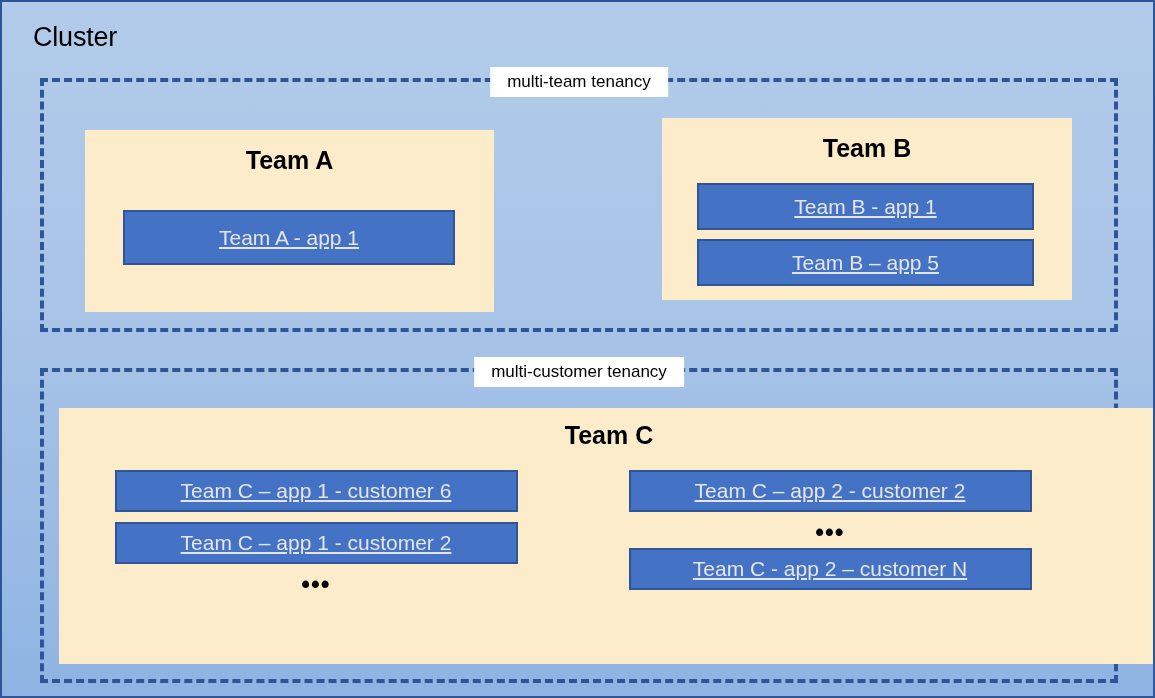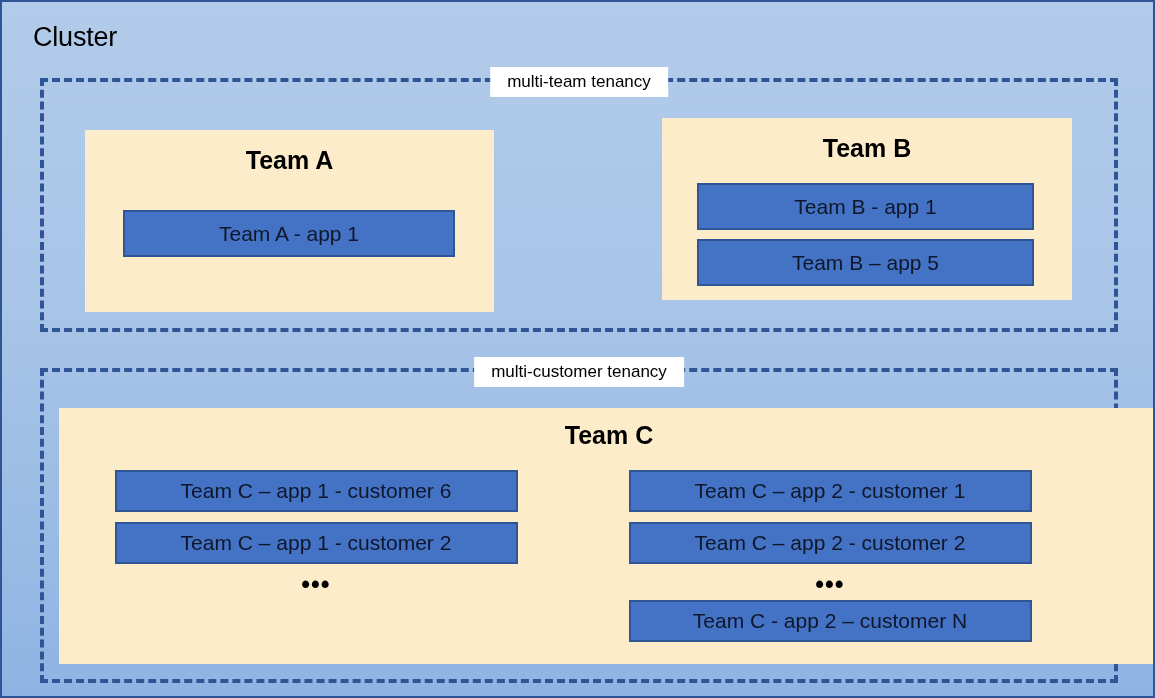--- a/index.html
+++ b/index.html
@@ -103,37 +103,38 @@
   }
   #team-a-panel .team-title,
   #team-b-panel .team-title { padding-top: 16px; }
   #team-c-panel .team-title { padding-top: 13px; }
 
   
   .app-box {
     background: #4472c4;
     border: 2px solid #2f5597;
     box-sizing: border-box;
-    color: #0f172a;
+    color: #e5e5e5;
     font-size: 21px;
     text-align: center;
     white-space: nowrap;
     display: flex;
     align-items: center;
     justify-content: center;
+    text-decoration: underline;
   }
 
   
   #team-a-apps {
     position: absolute;
     left: 121px;
     top: 208px;
     width: 332px;
   }
-  #team-a-apps .app-box { height: 47px; }
+  #team-a-apps .app-box { height: 55px; }
 
   
   #team-b-apps {
     position: absolute;
     left: 695px;
     top: 181px;
     width: 337px;
   }
   #team-b-apps .app-box { height: 47px; margin-bottom: 9px; }
   #team-b-apps .app-box:last-child { margin-bottom: 0; }
@@ -201,21 +202,20 @@
 
   <div id="team-c-columns">
 
     <div class="team-c-column">
       <div class="app-box">Team C – app 1 - customer 6</div>
       <div class="app-box">Team C – app 1 - customer 2</div>
       <div class="ellipsis">•••</div>
     </div>
 
     <div class="team-c-column">
-      <div class="app-box">Team C – app 2 - customer 1</div>
       <div class="app-box">Team C – app 2 - customer 2</div>
       <div class="ellipsis">•••</div>
       <div class="app-box">Team C - app 2 – customer N</div>
     </div>
 
   </div>
 
 </div>
 
 </body></html>

